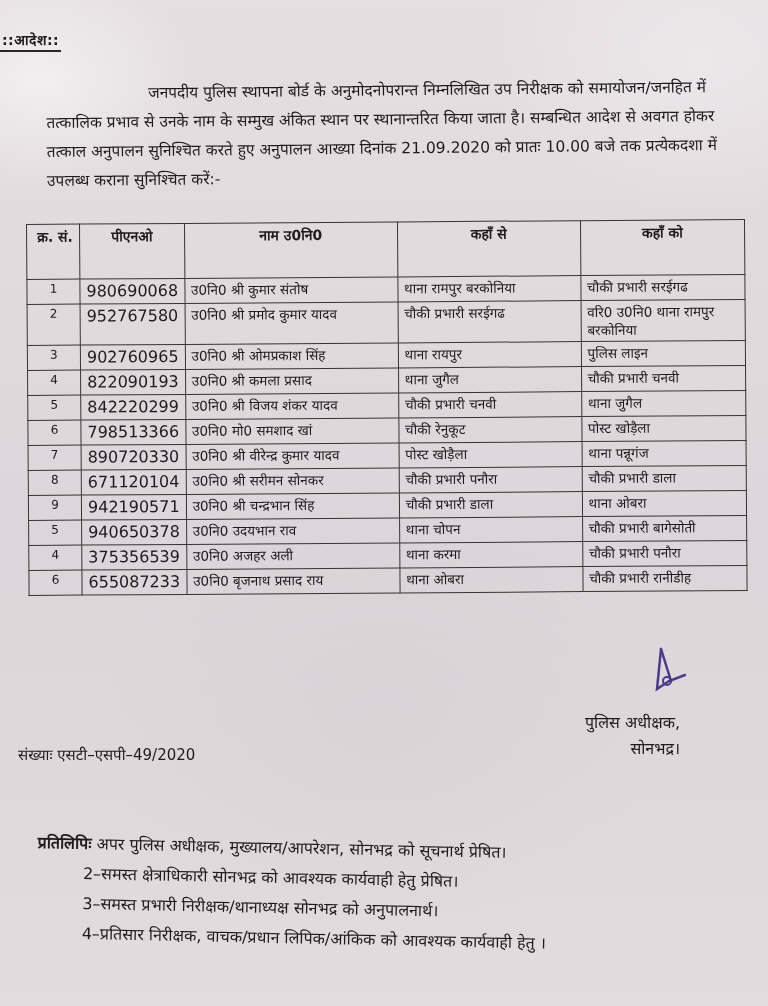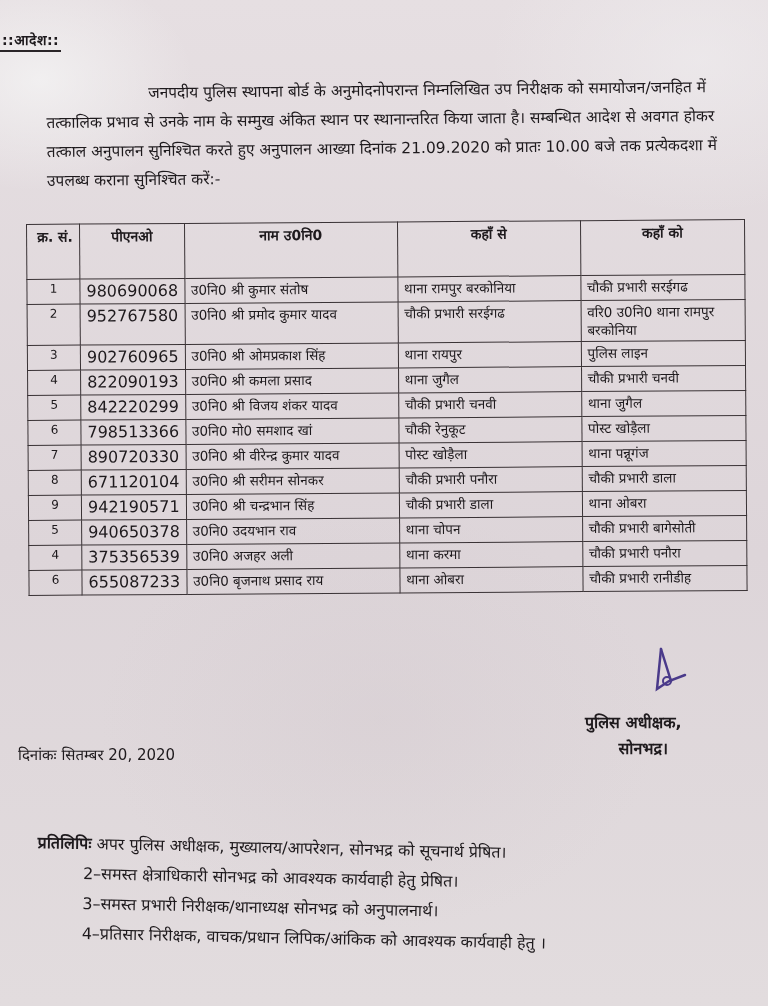--- a/index.html
+++ b/index.html
@@ -36,21 +36,21 @@
     table.order th.sn { text-align: left; width: 36px; padding-left: 10px; }
     table.order td { height: 20px; }
     table.order td.sn { text-align: center; font-size: 12px; }
     table.order td.pno { font-size: 16px; width: 76px; }
     table.order td.name { width: 200px; }
     table.order td.from { width: 170px; }
     .signature {
       position: absolute; left: 655px; top: 645px; width: 40px; height: 50px;
     }
     .sig-block {
-      position: absolute; left: 585px; top: 710px; font-size: 16px; font-weight: bold; line-height: 26px; text-align: center;
+      position: absolute; left: 585px; top: 710px; font-size: 16px; font-weight: normal; line-height: 26px; text-align: right;
     }
     .sig-block .l2 { padding-left: 20px; }
     .ref {
       position: absolute; left: 18px; top: 738px; font-size: 15px; line-height: 34px;
     }
     .copies {
       position: absolute; left: 38px; top: 828px; font-size: 16px; line-height: 30px;
       transform: rotate(1.2deg); transform-origin: left top;
     }
     .copies .head { font-weight: bold; }
@@ -166,21 +166,21 @@
   <path d="M6 4 L16 36" fill="none" stroke="#4a3a8a" stroke-width="2.5" stroke-linecap="round"></path>
   <circle cx="12" cy="36" r="4" fill="none" stroke="#4a3a8a" stroke-width="2"></circle>
 </svg>
 
 <div class="sig-block">
   <div>पुलिस अधीक्षक,</div>
   <div class="l2">सोनभद्र।</div>
 </div>
 
 <div class="ref">
-  <div>दिनांकः सितम्बर 20, 2020</div>
+  <div>संख्याः एसटी–एसपी–49/2020</div>
 </div>
 
 <div class="copies">
   <div><span class="head">प्रतिलिपिः</span> <span>अपर पुलिस अधीक्षक, मुख्यालय/आपरेशन, सोनभद्र को सूचनार्थ प्रेषित।</span></div>
   <span class="item">2–समस्त क्षेत्राधिकारी सोनभद्र को आवश्यक कार्यवाही हेतु प्रेषित।</span>
   <span class="item">3–समस्त प्रभारी निरीक्षक/थानाध्यक्ष सोनभद्र को अनुपालनार्थ।</span>
   <span class="item">4–प्रतिसार निरीक्षक, वाचक/प्रधान लिपिक/आंकिक को आवश्यक कार्यवाही हेतु ।</span>
 </div>
 
 </body></html>

